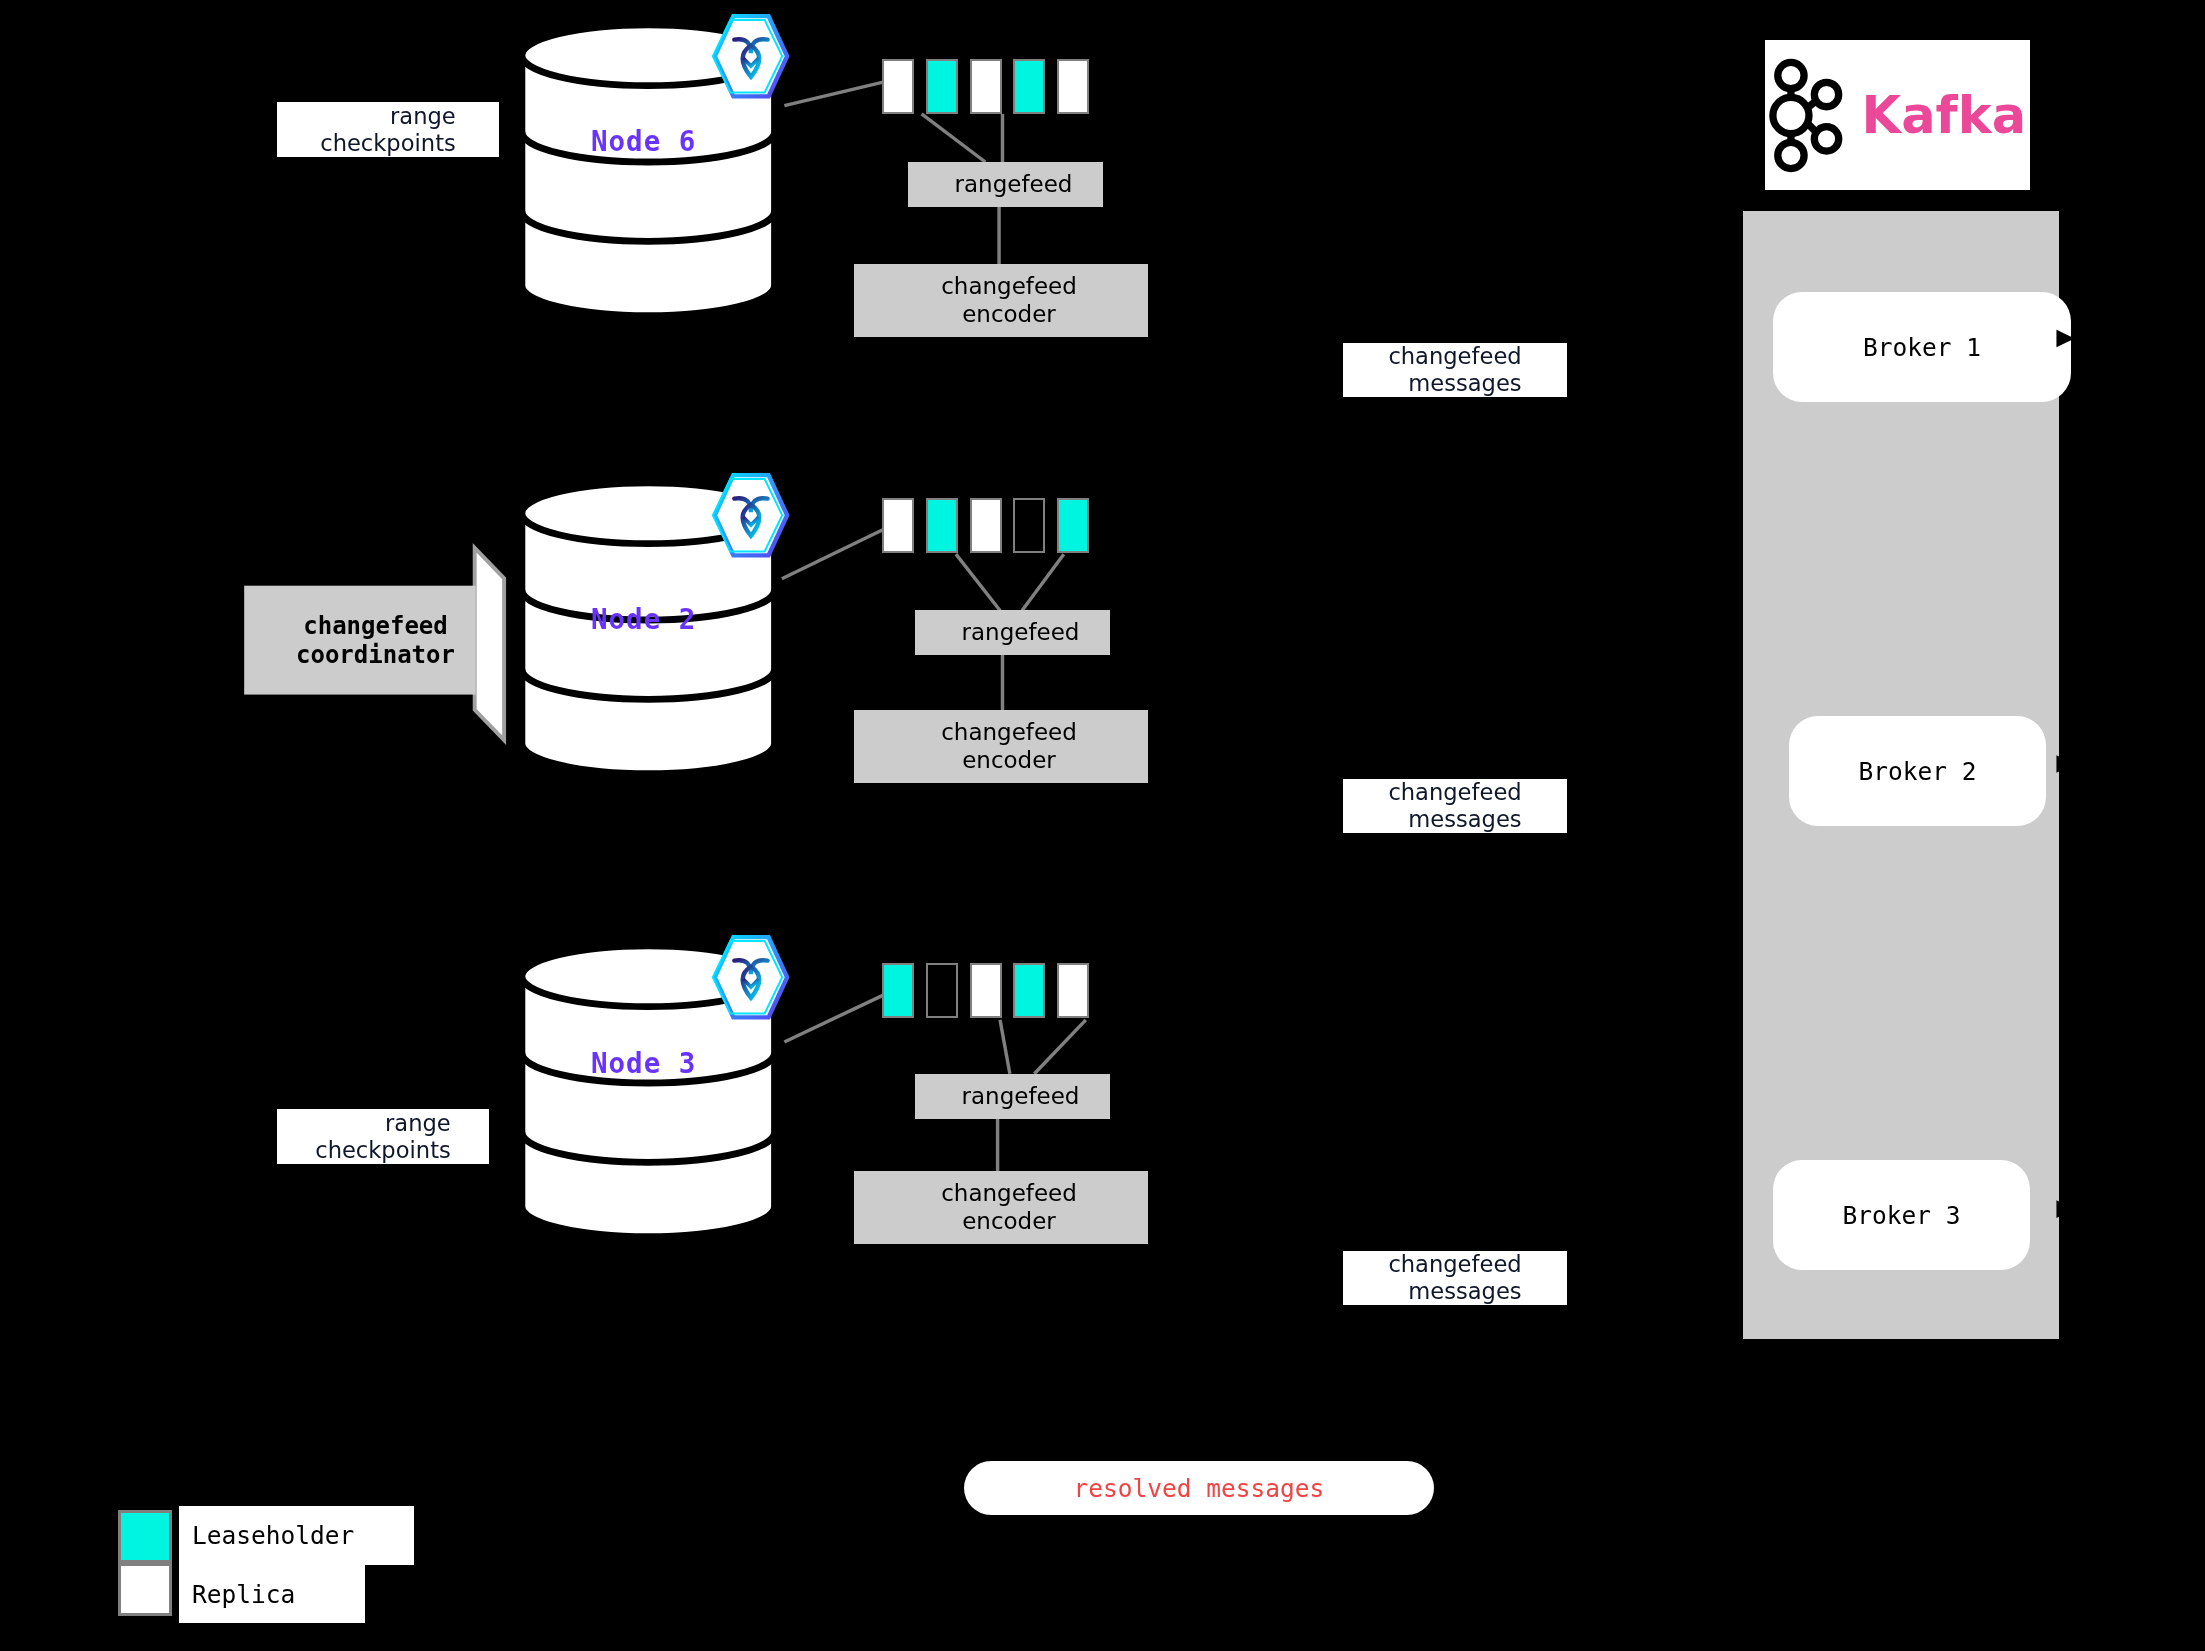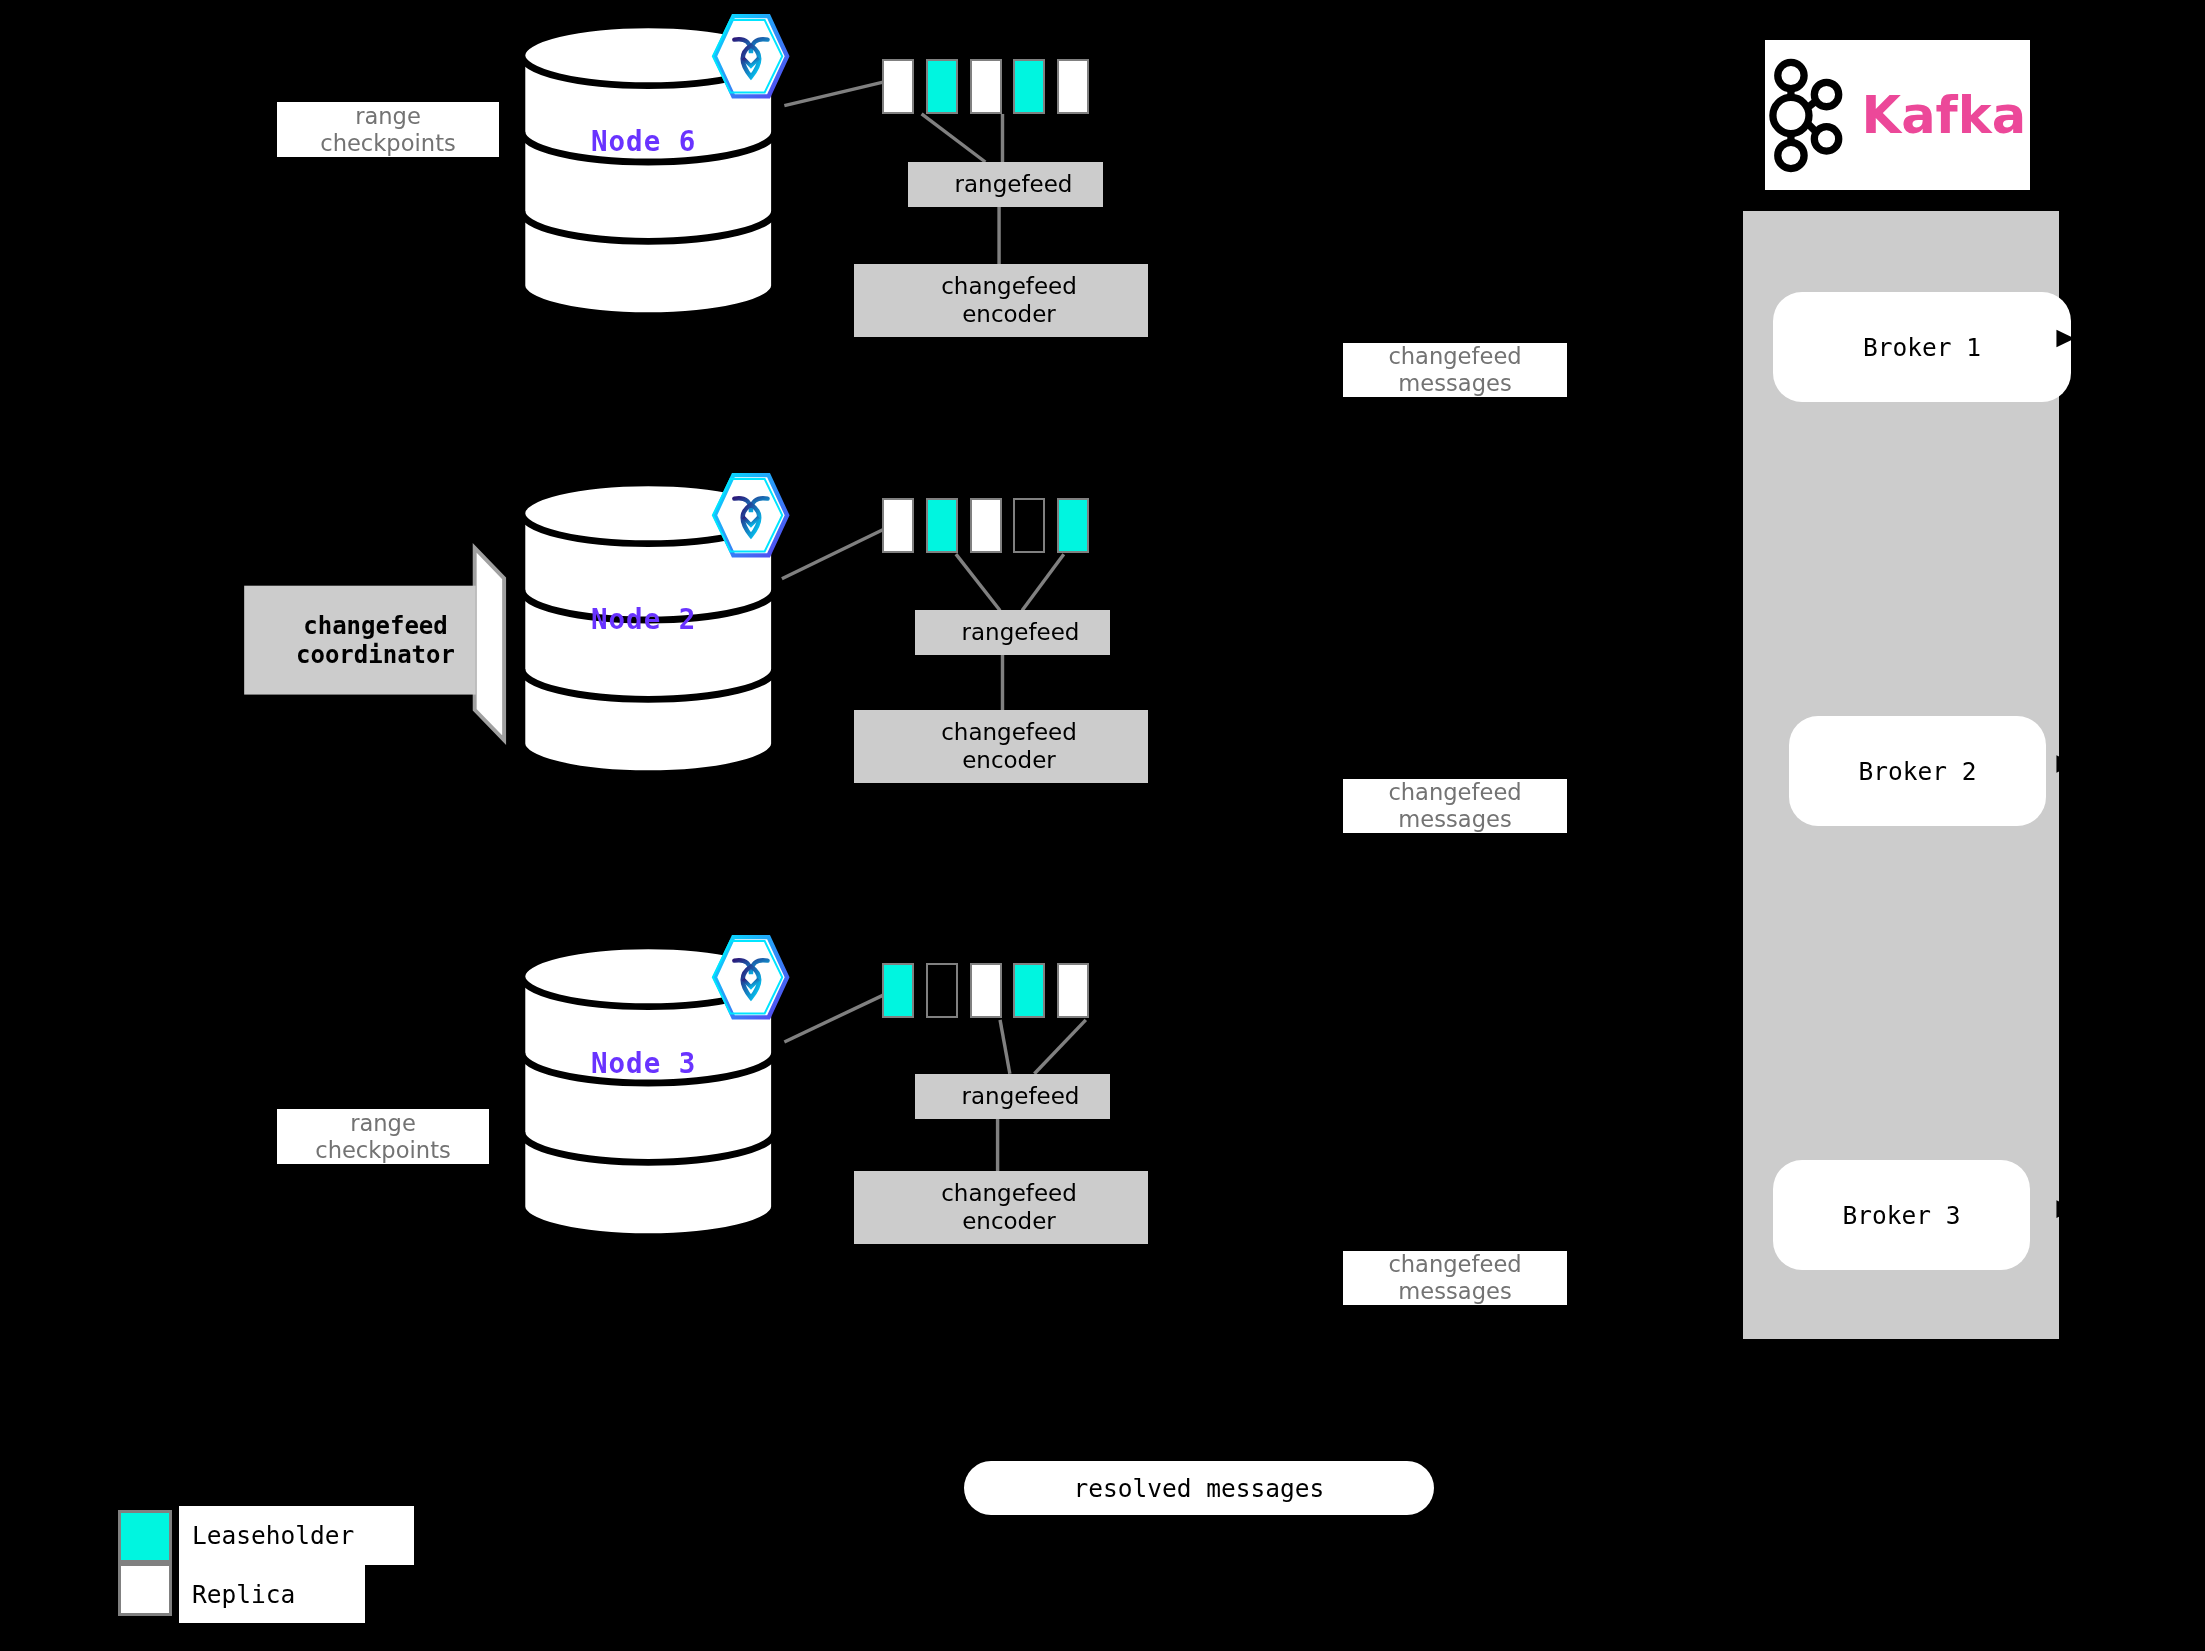--- a/index.html
+++ b/index.html
@@ -1,21 +1,21 @@
 <!DOCTYPE html>
 <html style="font-size:7.8px"><head>
 <meta charset="utf-8">
 <style>
   html,body{margin:0;padding:0;background:#000;}
   body{width:2205px;height:1652px;position:relative;overflow:hidden;
        font-family:"DejaVu Sans",sans-serif;}
   .abs{position:absolute;}
   
-  .plate{background:#fff;color:#737373;display:flex;align-items:center;
-         justify-content:center;text-align:center;line-height:1.18;
+  .plate{background:#fff;color:#0f172a;display:flex;align-items:center;
+         justify-content:center;text-align:right;line-height:1.18;
          font-family:"DejaVu Sans Mono",monospace;font-size:22.6px;white-space:pre;}
   .plate.sans{font-family:"DejaVu Sans",sans-serif;}
   
   .gbox{background:#ccc;color:#000;display:flex;align-items:center;
         justify-content:center;text-align:center;line-height:1.2;
         font-family:"DejaVu Sans",sans-serif;font-size:23px;white-space:pre;padding-left:16px;}
   .gbox.bold{font-weight:bold;font-family:"DejaVu Sans Mono",monospace;font-size:24px;}
   
   .cell{box-sizing:border-box;border:2.9px solid #808080;}
   .cell.lease{background:#00f5e0;}
@@ -24,21 +24,21 @@
   
   .nodelabel{color:#6933ff;font-family:"DejaVu Sans Mono",monospace;
              font-weight:bold;font-size:27.5px;letter-spacing:1px;white-space:pre;}
   
   .panel{background:#ccc;}
   .broker{background:#fff;border-radius:29px;display:flex;align-items:center;
           justify-content:center;color:#000;
           font-family:"DejaVu Sans Mono",monospace;font-size:24.5px;white-space:pre;}
   
   .pill{background:#fff;border-radius:490px;display:flex;align-items:center;
-        justify-content:center;color:#000000;
+        justify-content:center;color:#ef4444;
         font-family:"DejaVu Sans Mono",monospace;font-size:24.5px;white-space:pre;}
   
   .legplate{background:#fff;color:#000;display:flex;align-items:center;
             padding-left:13px;font-family:"DejaVu Sans Mono",monospace;font-size:24.5px;}
   .swatch{box-sizing:border-box;border:3.4px solid #808080;}
   svg{position:absolute;top:0;left:0;overflow:visible;}
 </style>
 </head>
 <body>
 

